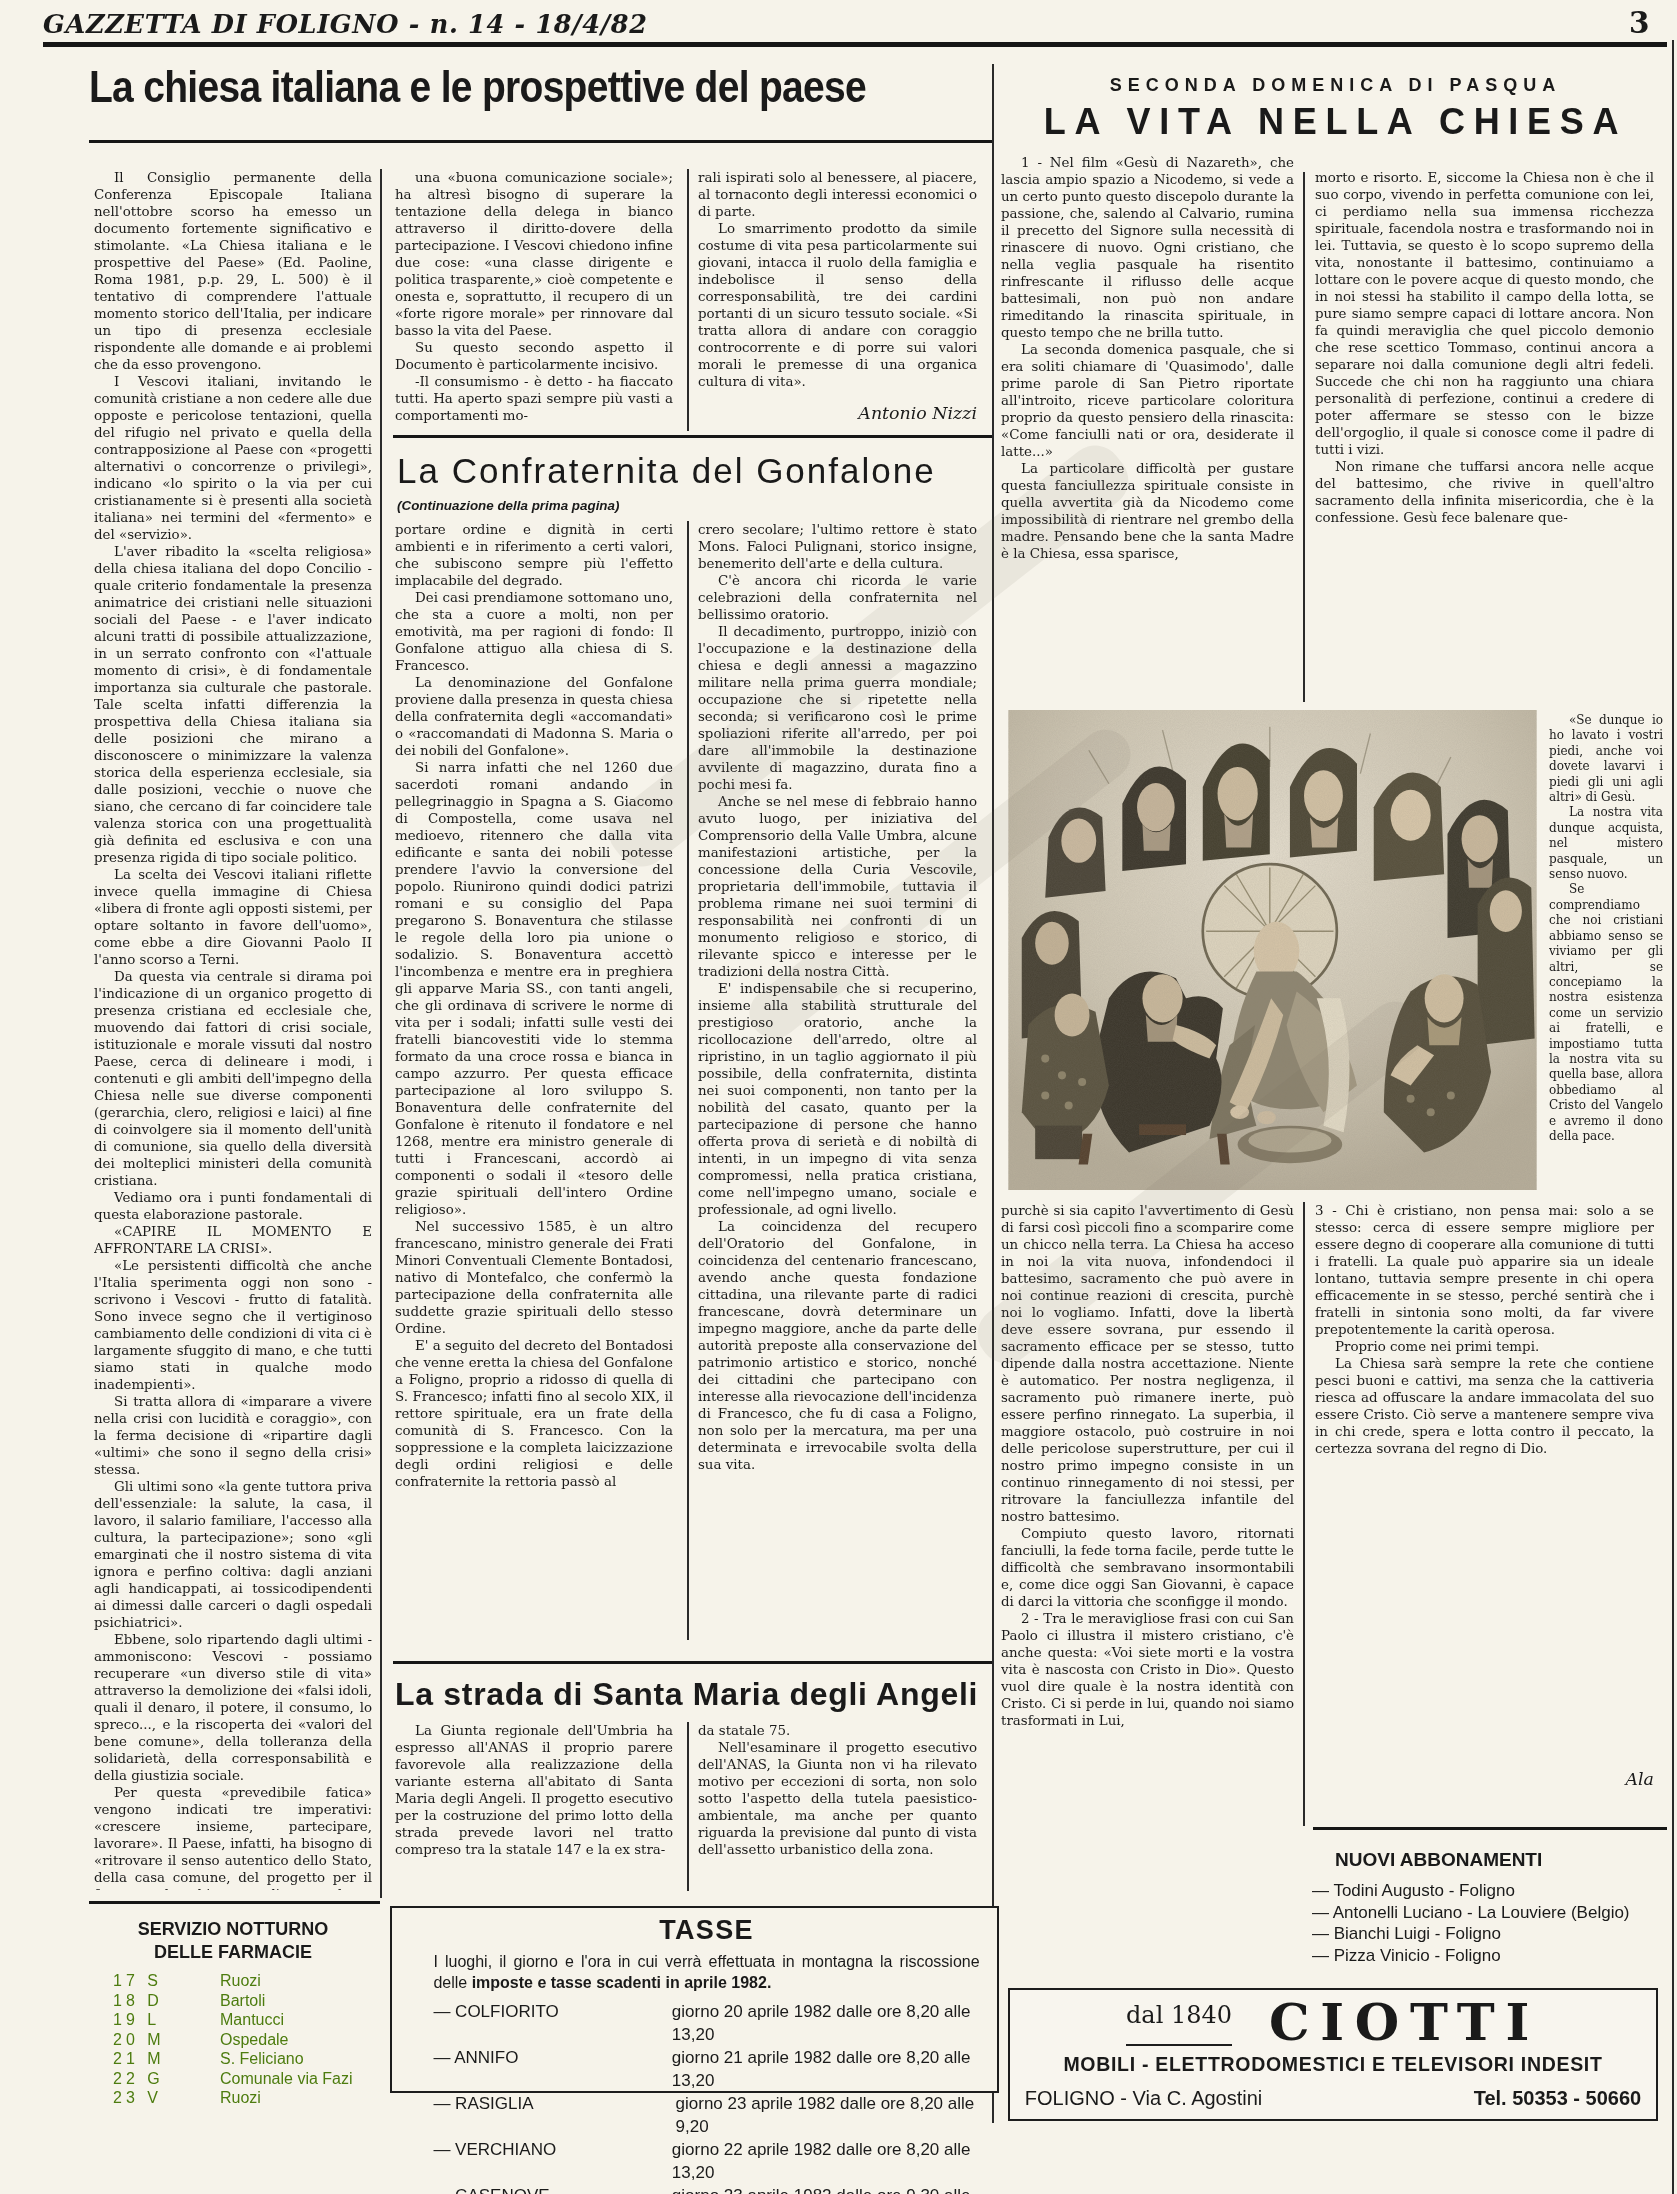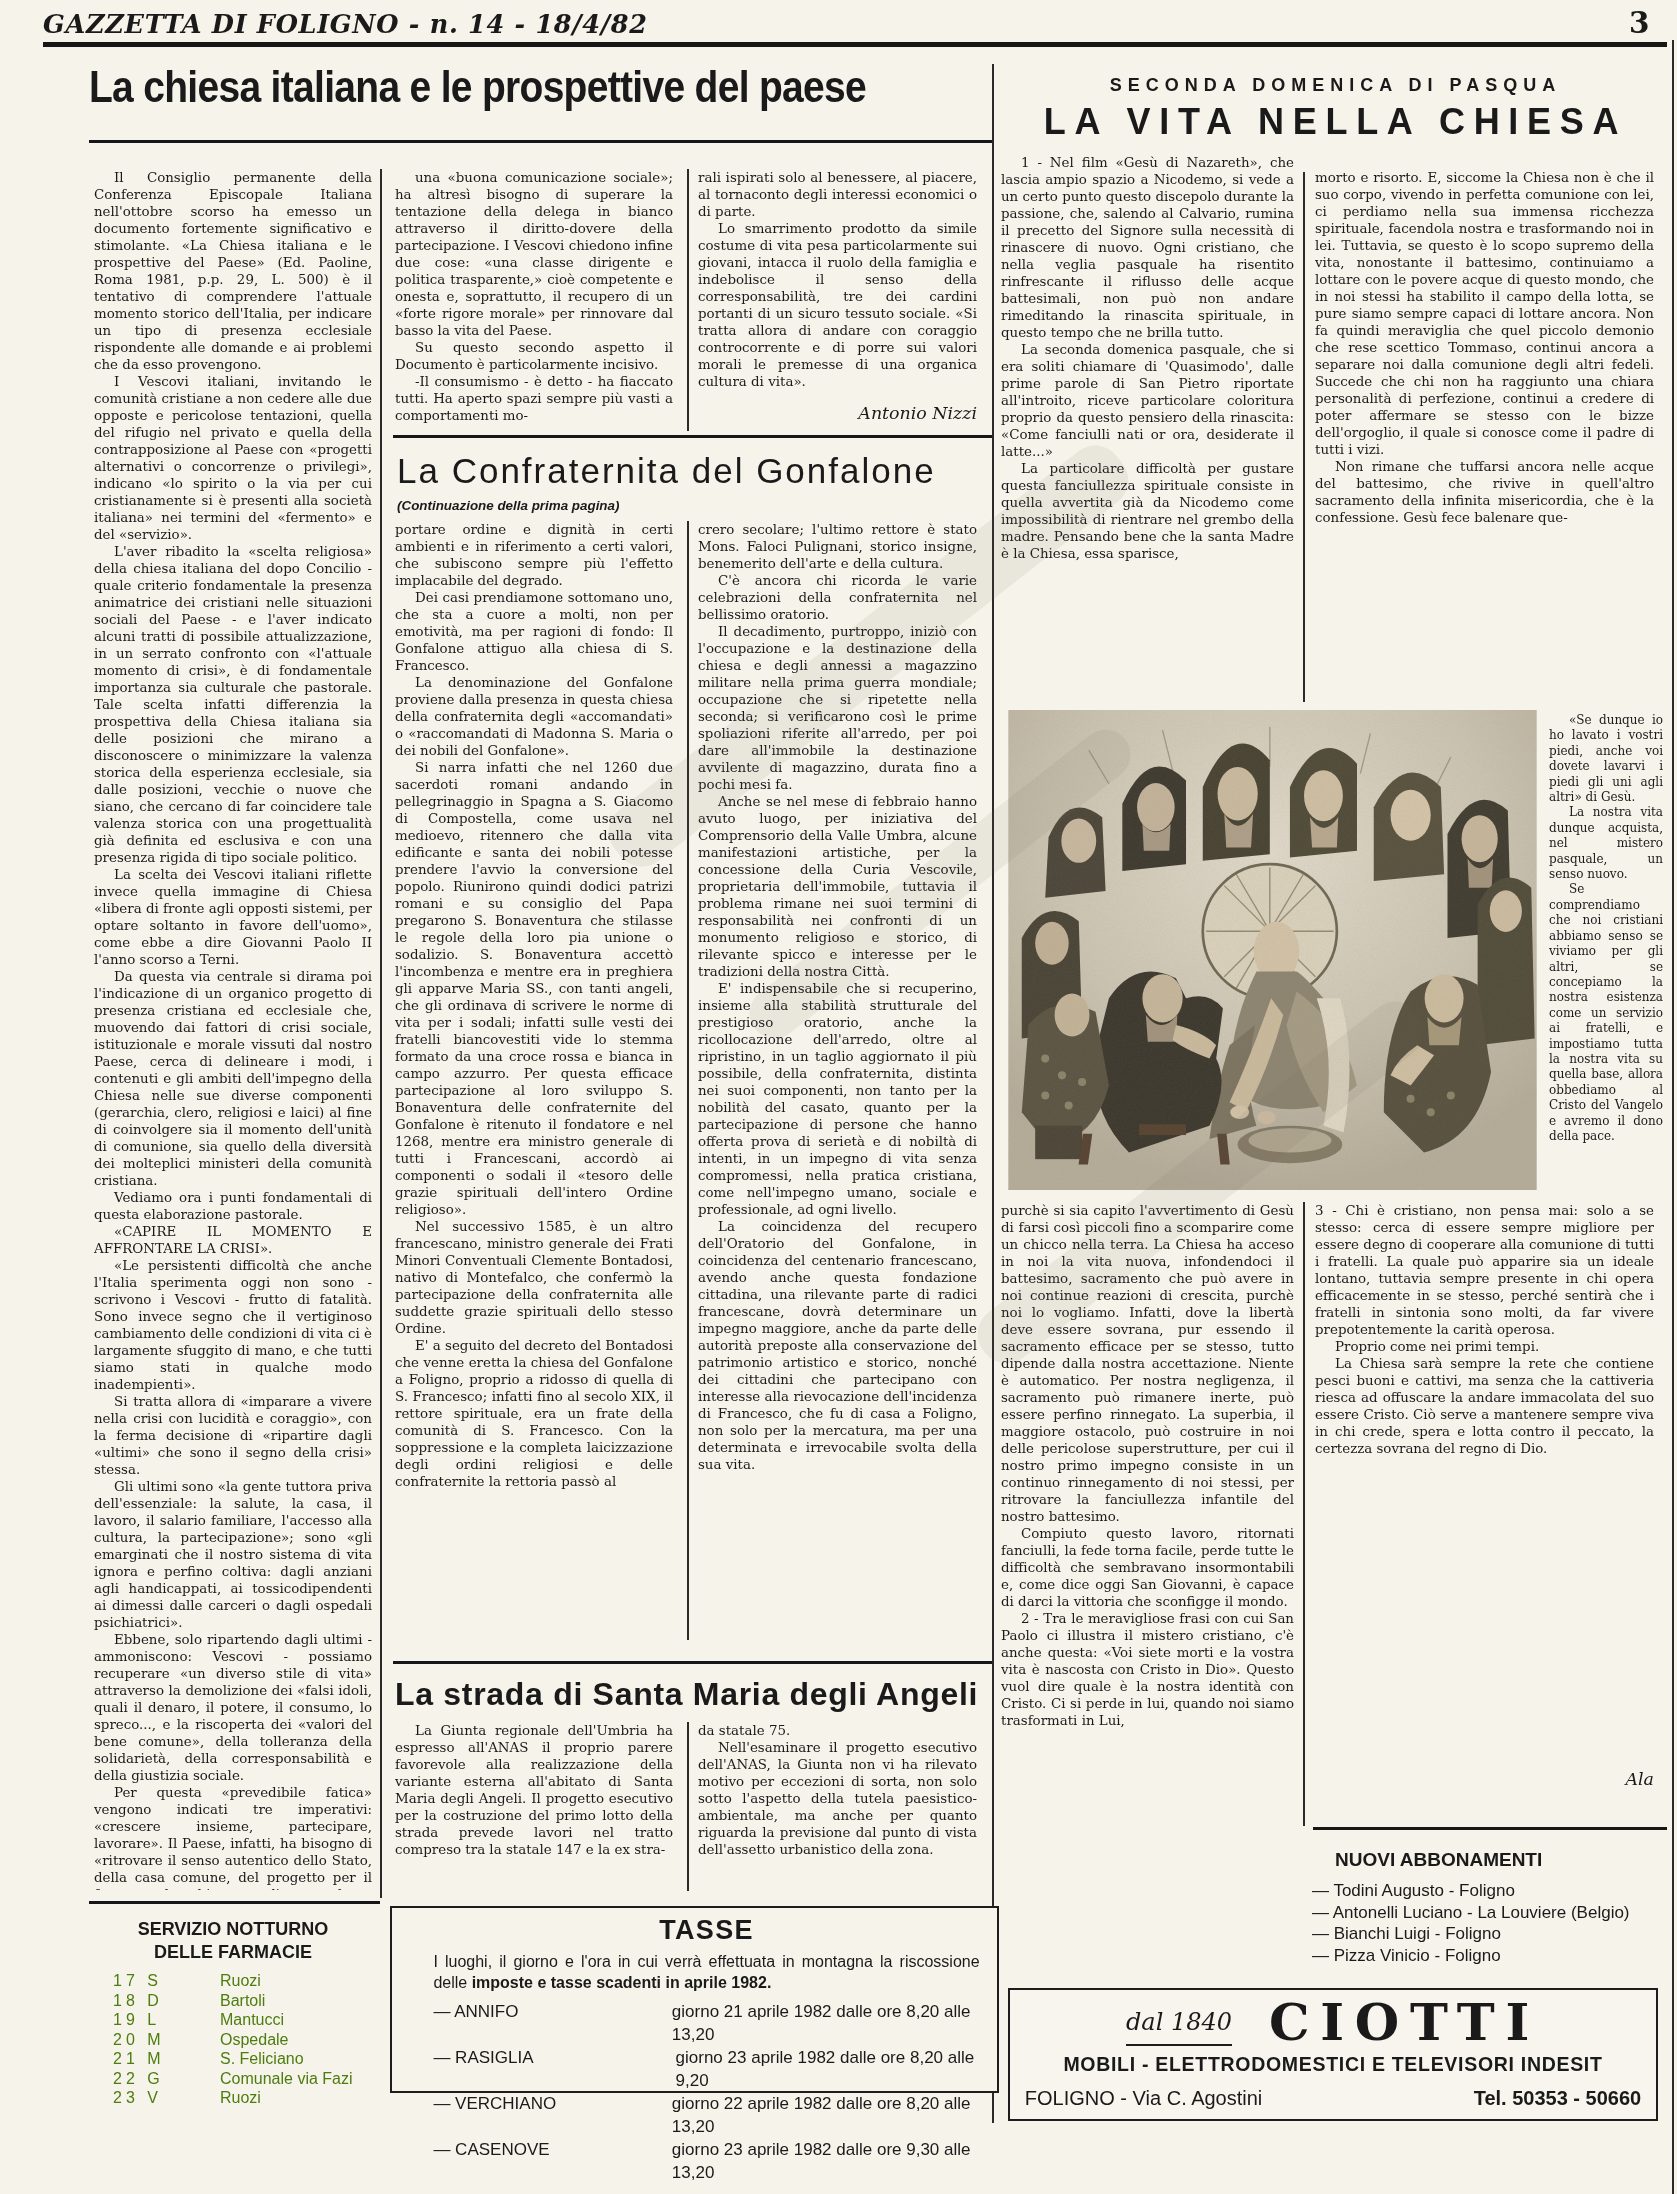--- a/index.html
+++ b/index.html
@@ -34,21 +34,21 @@
   .tasse-intro b{font-weight:700;}
   .tasse-row{display:flex;font-family:"Liberation Sans",sans-serif;font-size:17px;line-height:23px;margin:0 17.4px;}
   .tasse-place{width:268px;}
 
   .abb-title{font-family:"Liberation Sans",sans-serif;font-weight:700;font-size:19px;}
   .abb-list p{font-family:"Liberation Sans",sans-serif;font-size:17px;line-height:21.5px;margin:0;padding-left:29.5px;text-indent:-29.5px;}
   .abb-sub{font-family:"Liberation Sans",sans-serif;font-weight:700;font-size:14px;margin-top:21px;}
 
   .ciotti-box{position:absolute;border:2.7px solid #1d1d1d;background:#f8f5ee;}
   .ciotti-top{display:flex;align-items:flex-end;justify-content:center;gap:37px;margin-top:9.4px;}
-  .ciotti-since{font-size:24px;border-bottom:2.7px double #1d1d1d;padding-bottom:8px;font-style:italic;}
+  .ciotti-since{font-size:24px;border-bottom:2.7px double #1d1d1d;padding-bottom:15px;}
   .ciotti-name{font-family:"DejaVu Serif",serif;font-weight:700;font-size:51px;letter-spacing:10.7px;line-height:47px;}
   .ciotti-line{font-family:"Liberation Sans",sans-serif;font-weight:700;font-size:19.5px;text-align:center;margin-top:6.7px;letter-spacing:0.7px;}
   .ciotti-bottom{display:flex;justify-content:space-between;font-family:"Liberation Sans",sans-serif;font-size:20px;margin:10.7px 14.8px 0 14.8px;}
   .ciotti-bottom .tel{font-weight:700;}
 
   .streak{position:absolute;background:rgba(110,104,92,0.09);transform:rotate(-38deg);border-radius:27px;pointer-events:none;}
 </style>
 </head>
 <body>
 
@@ -328,20 +328,24 @@
         <span class="farm-code">23 V</span>
         <span>Ruozi</span>
       </div>
     </div>
 
   <div class="tasse-box" style="left:390px;top:1906px;width:581px;height:183px;padding-left:24px;">
     <div class="tasse-title">TASSE</div>
     <div class="tasse-intro"><span>I luoghi, il giorno e l'ora in cui verrà effettuata in montagna la riscossione delle </span><b>imposte e tasse scadenti in aprile 1982.</b></div>
     <div>
 
+        <div class="tasse-row">
+          <span class="tasse-place">— COLFIORITO</span>
+          <span>giorno 20 aprile 1982 dalle ore 8,20 alle 13,20</span>
+        </div>
 
         <div class="tasse-row">
           <span class="tasse-place">— ANNIFO</span>
           <span>giorno 21 aprile 1982 dalle ore 8,20 alle 13,20</span>
         </div>
 
         <div class="tasse-row">
           <span class="tasse-place">— RASIGLIA</span>
           <span>giorno 23 aprile 1982 dalle ore 8,20 alle  9,20</span>
         </div>

